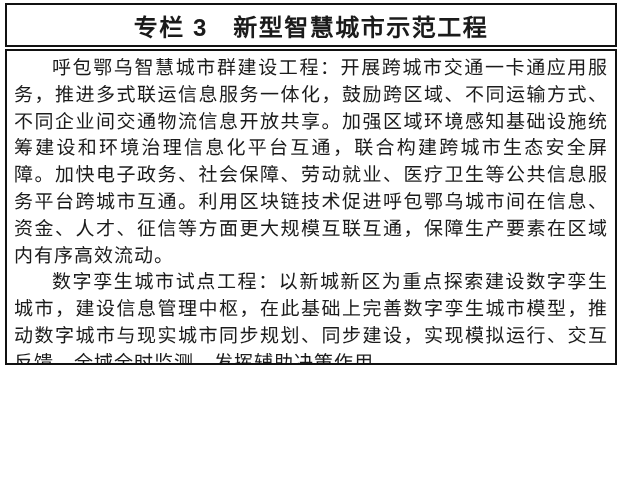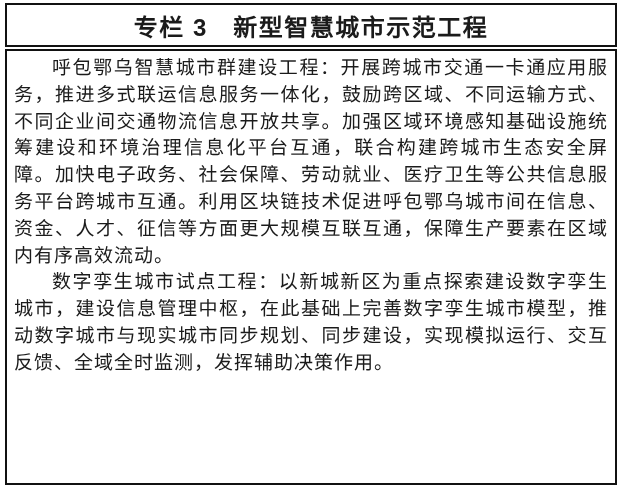--- a/index.html
+++ b/index.html
@@ -28,21 +28,21 @@
   .title-text {
     font-family: "Liberation Sans", "DejaVu Sans", sans-serif;
     font-weight: 700;
     font-size: 24px;
     letter-spacing: 1.5px;
     color: var(--text, #141414);
     white-space: pre;
   }
   .body-box {
     margin-top: 2px;
-    height: 436px;
+    height: 316px;
     border: 2px solid var(--border, #111111);
     padding: 4px 7px 6px 7px;
     overflow: hidden;
     background: var(--background, #ffffff);
   }
   .body-box p {
     margin: 0;
     font-family: "Liberation Serif", "DejaVu Serif", serif;
     font-size: 19px;
     line-height: 26.8px;

